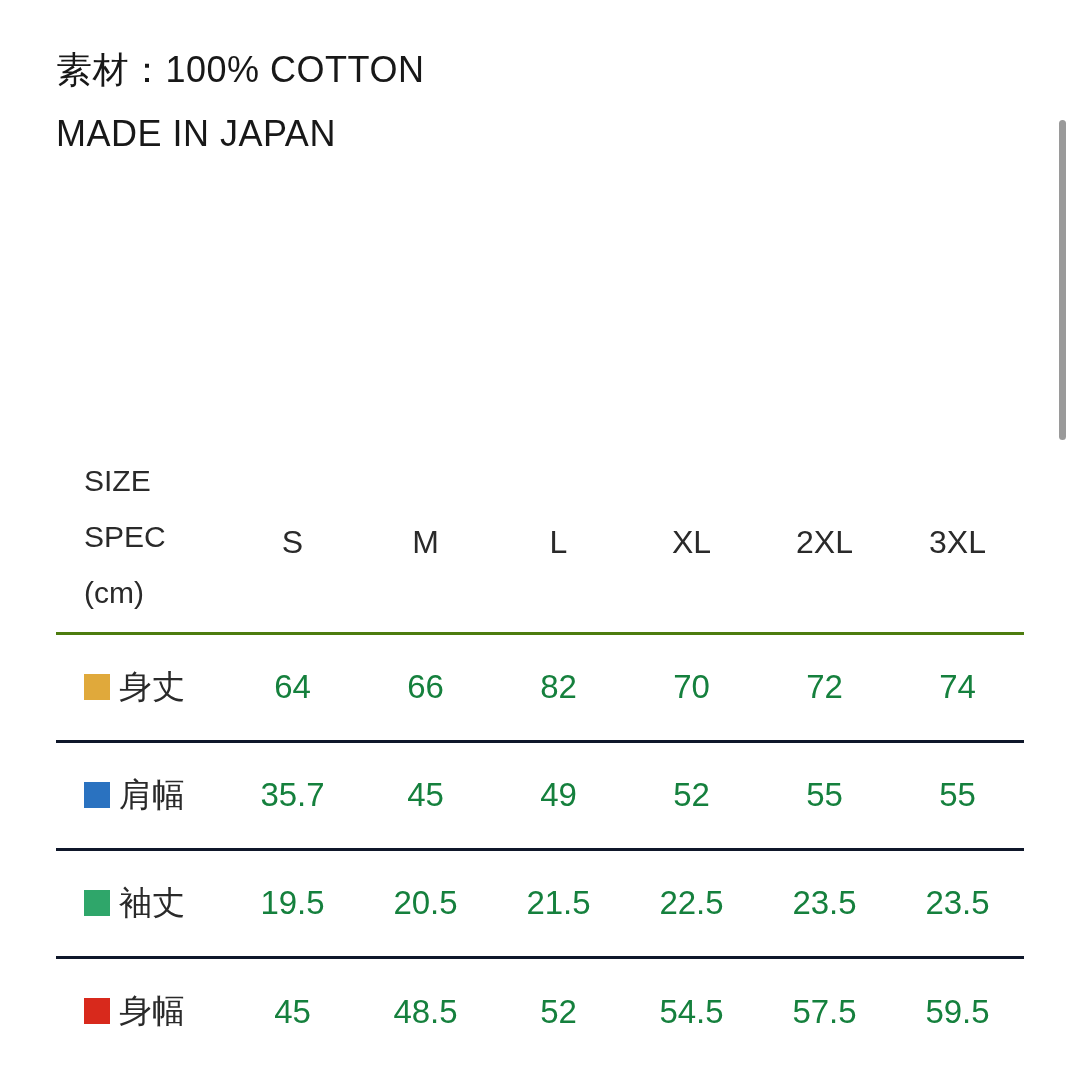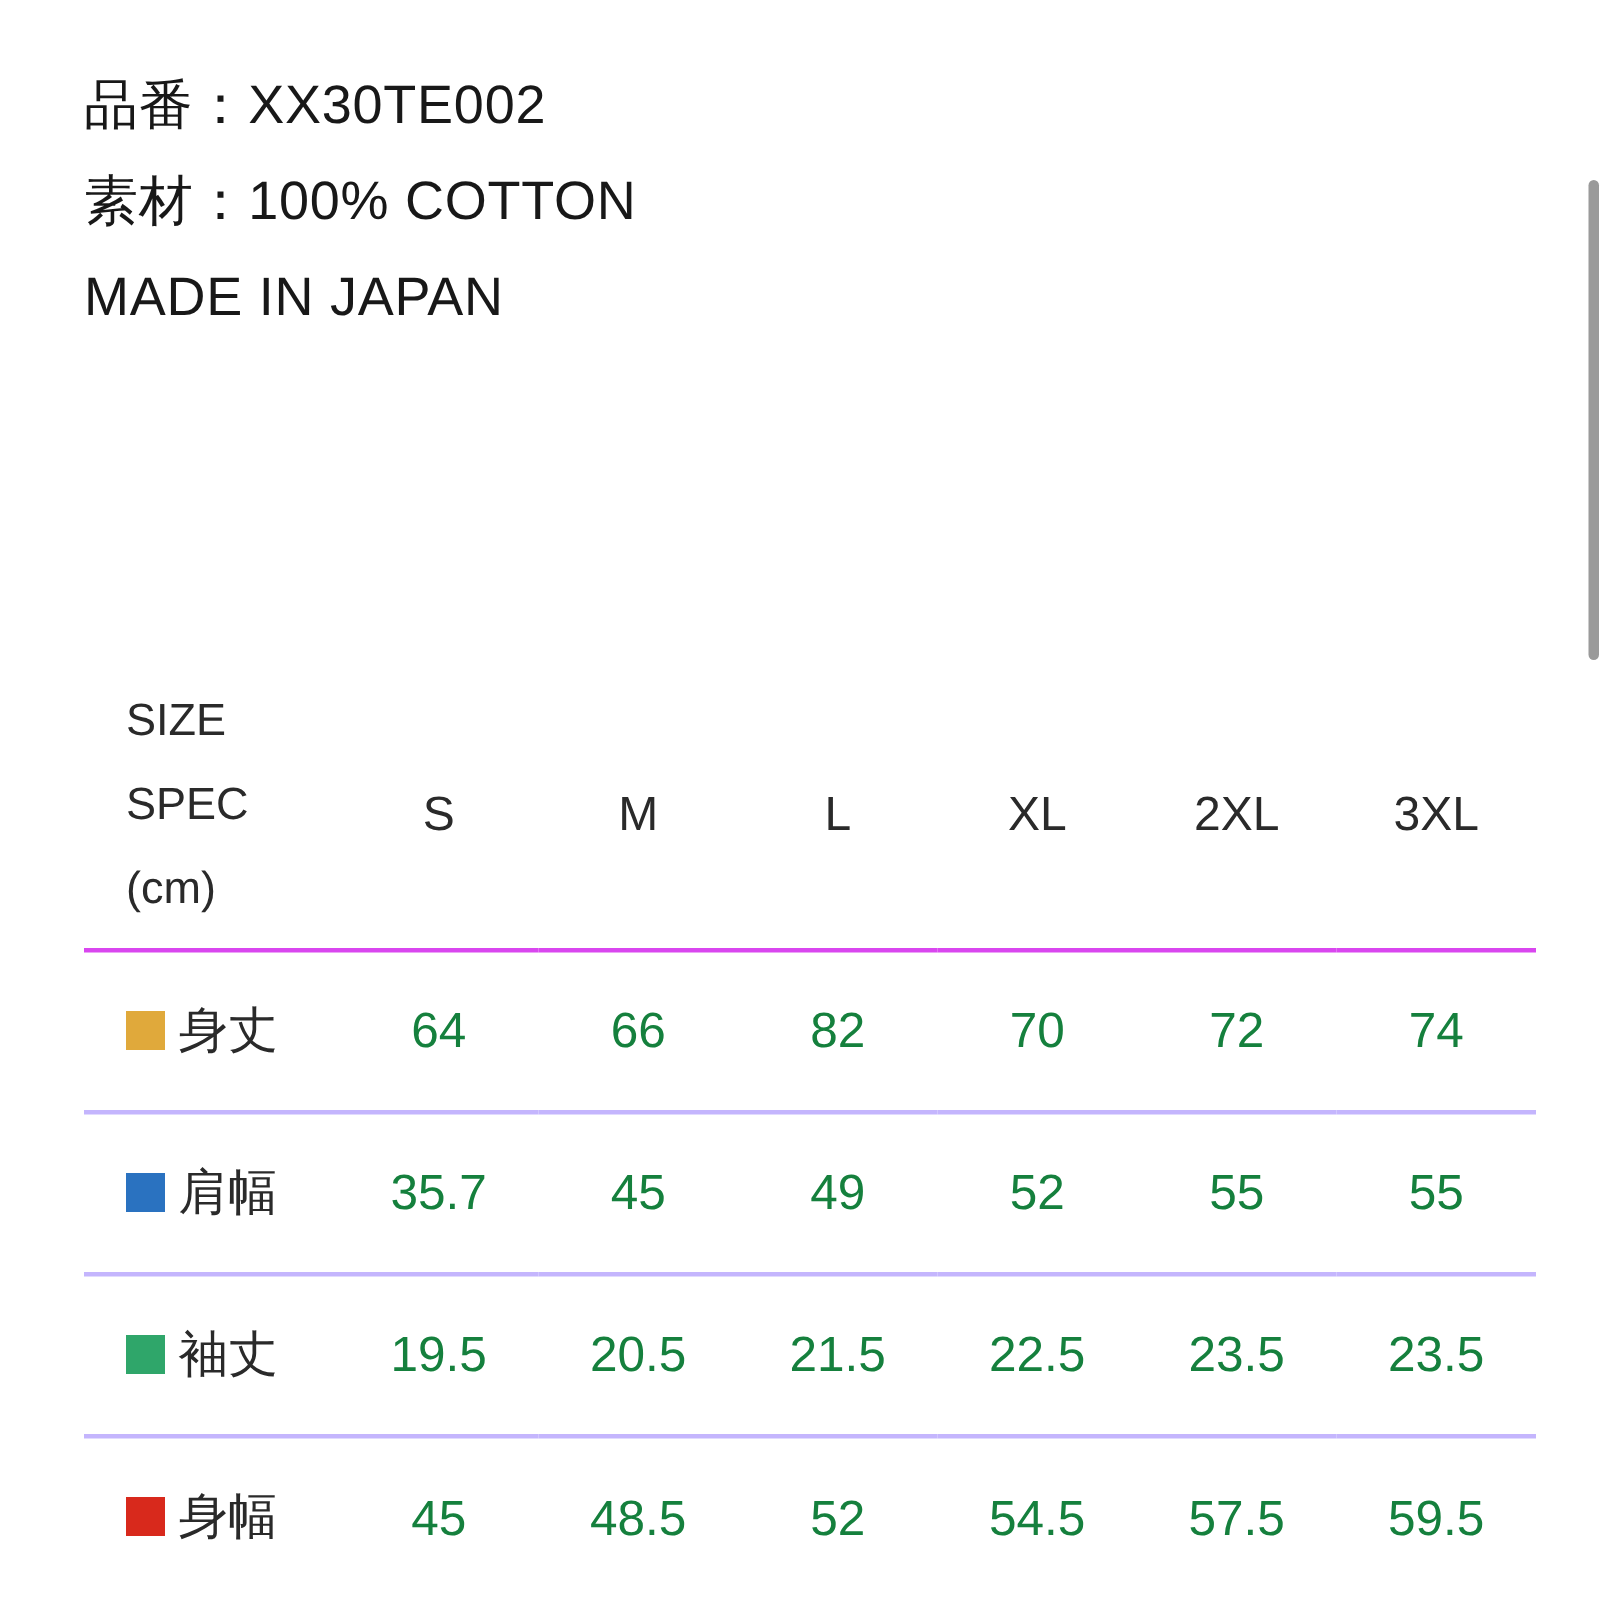--- a/index.html
+++ b/index.html
@@ -60,23 +60,23 @@
   }
   thead td.hdr-size {
     font-size: 32px;
     vertical-align: middle;
     color: #2a2a2a;
   }
   thead tr { height: 180px; }
 
   tbody tr {
     height: 108px;
-    border-top: 3px solid #c4b5fd;
-  }
-  tbody tr:first-child { border-top: 3px solid #d946ef; }
+    border-top: 3px solid #0f172a;
+  }
+  tbody tr:first-child { border-top: 3px solid #4d7c0f; }
 
   td.row-label {
     text-align: left;
     padding-left: 28px;
     font-size: 33px;
     white-space: nowrap;
   }
   .swatch {
     display: inline-block;
     width: 26px;
@@ -108,21 +108,20 @@
     width: 7px;
     height: 320px;
     border-radius: 4px;
     background: #9a9a9a;
   }
 </style>
 </head>
 <body>
 
 <div class="product-info">
-  <div class="info-line">品番：XX30TE002</div>
   <div class="info-line">素材：100% COTTON</div>
   <div class="info-line">MADE IN JAPAN</div>
 </div>
 
 <table class="spec-table">
   <colgroup>
     <col class="c-label">
     <col class="c-size">
       <col class="c-size">
       <col class="c-size">

